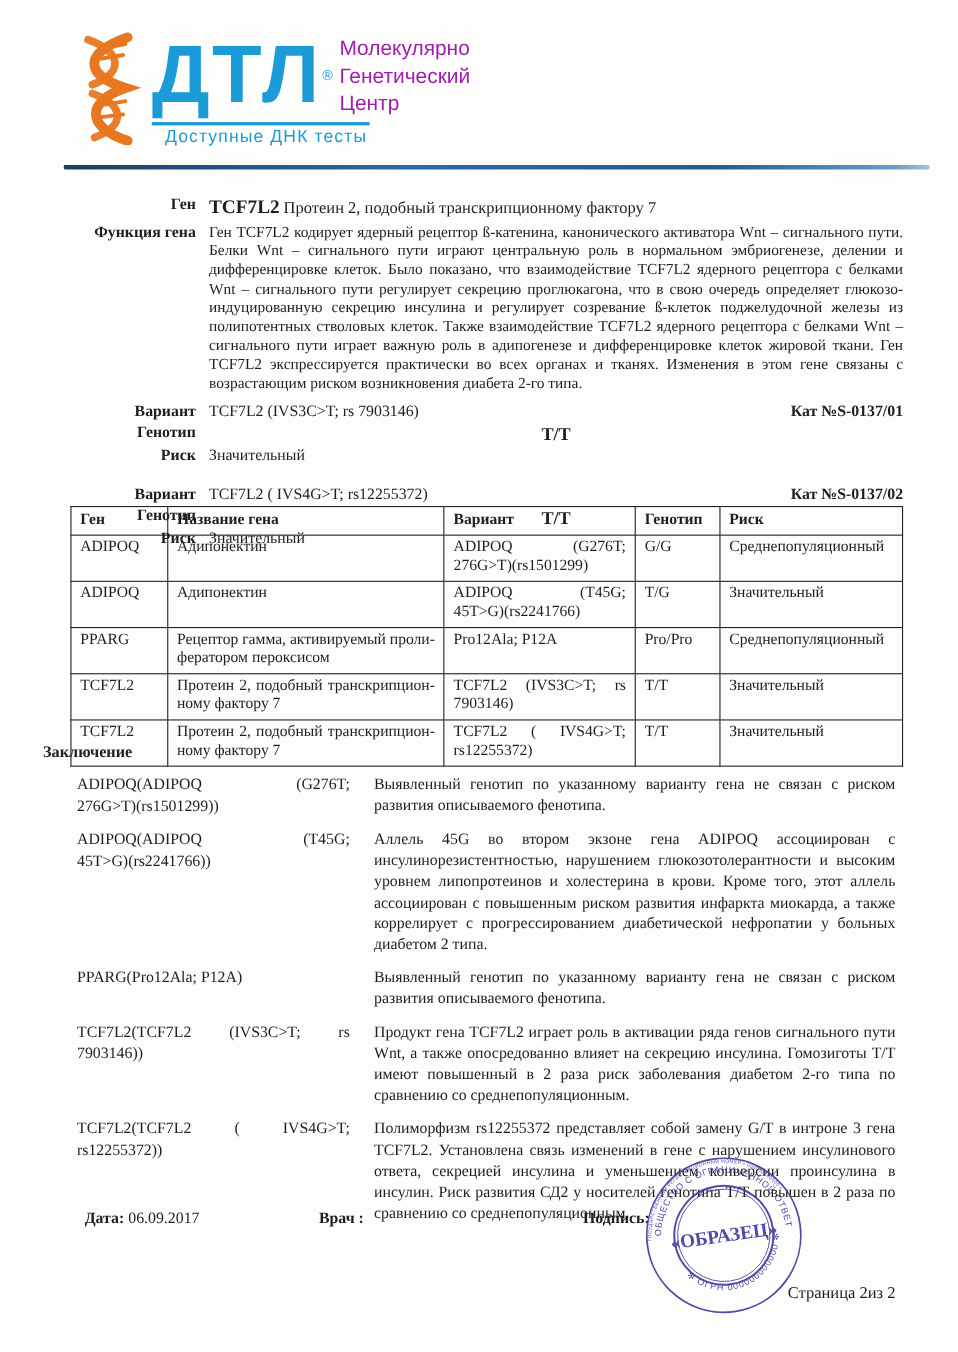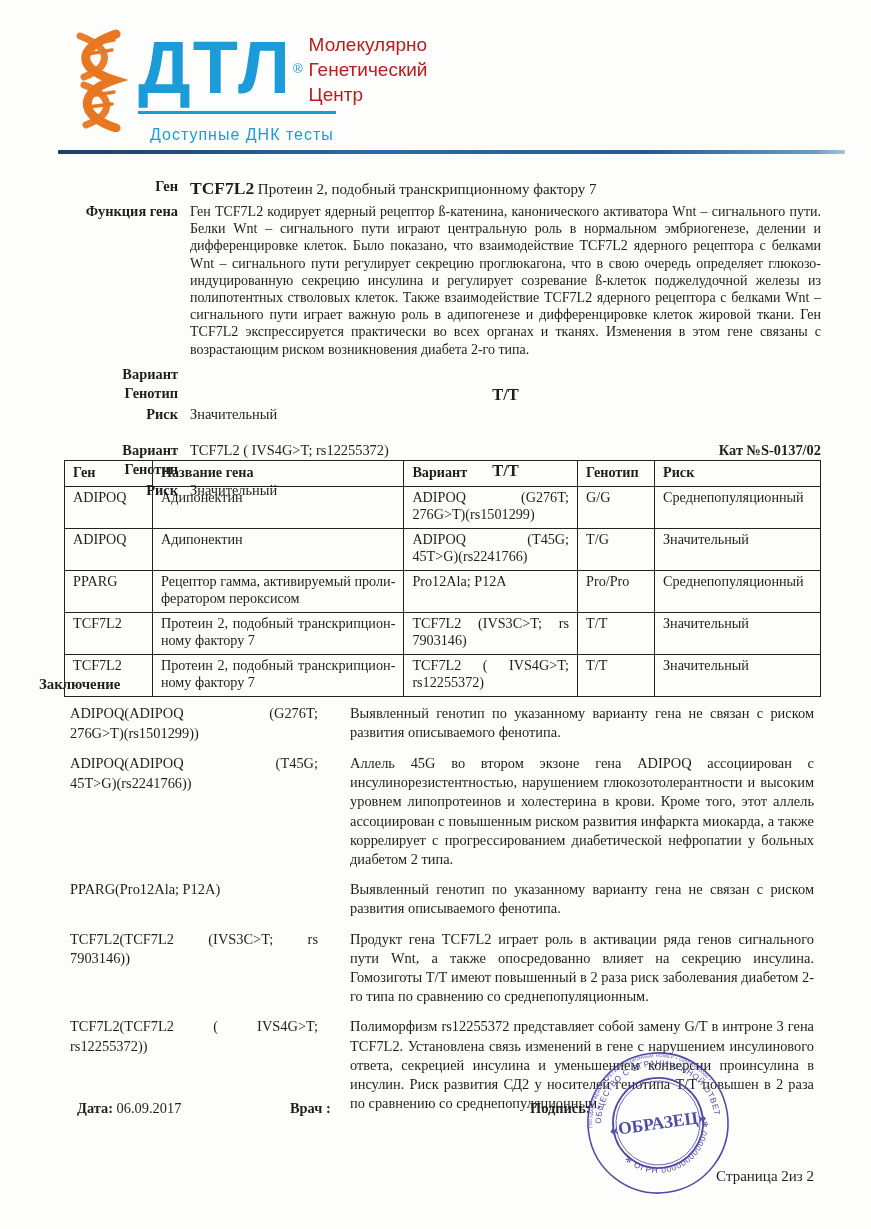--- a/index.html
+++ b/index.html
@@ -13,27 +13,27 @@
   .logo-row { position:absolute; top:28px; left:62px; display:flex; align-items:flex-start; }
   .dna { width:72px; height:104px; margin-right:4px; }
   .brand-block { display:flex; flex-direction:column; }
   .brand-top { display:flex; align-items:center; }
   .brand {
     font-family:"Liberation Sans","DejaVu Sans",sans-serif; font-weight:bold;
     font-size:74px; line-height:76px; letter-spacing:2px; color:#1b9cd8;
   }
   .reg { font-family:"Liberation Sans",sans-serif; font-size:13px; color:#1b9cd8; margin:2px 2px 0 1px; }
   .taglines {
-    font-family:"Liberation Sans","DejaVu Sans",sans-serif; color:#b91c1c;
+    font-family:"Liberation Sans","DejaVu Sans",sans-serif; color:#a21caf;
     font-size:19px; line-height:25px; margin:4px 0 0 4px;
   }
   .brand-underline { width:198px; height:3px; background:#1b9cd8; margin-top:4px; }
   .logo-subtitle {
     font-family:"Liberation Sans","DejaVu Sans",sans-serif; color:#1b9cd8;
-    font-size:16px; margin-top:12px; letter-spacing:1px; padding-left:12px;
+    font-size:16px; margin-top:2px; letter-spacing:1px; padding-left:12px;
   }
   
   .rule {
     position:absolute; top:150px; left:58px; width:787px; height:4px;
     background:linear-gradient(90deg,#1d3f60 0%,#2d6aa3 40%,#235a8f 75%,#6d9cc3 96%,#a8c3d8 100%);
     border-radius:1px;
   }
   
   .info { position:absolute; top:178px; left:60px; width:761px; }
   .irow { display:grid; grid-template-columns:118px 1fr; column-gap:12px; }
@@ -56,21 +56,21 @@
   .gtable th, .gtable td {
     border:1.4px solid #222; padding:2px 8px 4px 8px; vertical-align:top; text-align:left;
     line-height:17.5px;
   }
   .gtable th { font-weight:bold; padding-top:3px; }
   .gtable td { height:36px;margin-left:20px; }
   .jl { text-align:justify; text-align-last:justify; }
   
   .concl-head { position:absolute; top:676px; left:39px; font-weight:bold; font-size:14.8px; }
   .concl { position:absolute; top:704px; left:70px; width:744px; }
-  .c-item { display:grid; grid-template-columns:248px 1fr; column-gap:32px; margin-bottom:11px; }
+  .c-item { display:grid; grid-template-columns:248px 1fr; column-gap:22px; margin-bottom:11px; }
   .c-label { font-size:14.4px; line-height:19.5px; align-self:start; }
   .c-text { text-align:justify; line-height:19.2px; font-size:14.4px; }
   
   .footer { position:absolute; top:1100px; left:60px; width:560px; height:22px; }
   .f-date { position:absolute; left:17px; }
   .f-doctor { position:absolute; left:230px; }
   .f-sign { position:absolute; left:470px; }
   .b { font-weight:bold; }
   
   .stamp { position:absolute; top:1048px; left:583px; width:150px; height:150px; transform:rotate(-8deg); opacity:.92; }
@@ -119,20 +119,24 @@
       </div>
     </div>
     <div class="irow">
       <div class="lbl">Функция гена</div>
       <div class="func-text">Ген TCF7L2 кодирует ядерный рецептор ß-катенина, канонического активатора Wnt – сигнального пути. Белки Wnt – сигнального пути играют центральную роль в нормальном эмбриогенезе, делении и дифференцировке клеток. Было показано, что взаимодействие TCF7L2 ядерного рецептора с белками Wnt – сигнального пути регулирует секрецию проглюкагона, что в свою очередь определяет глюкозо-индуцированную секрецию инсулина и регулирует созревание ß-клеток поджелудочной железы из полипотентных стволовых клеток. Также взаимодействие TCF7L2 ядерного рецептора с белками Wnt – сигнального пути играет важную роль в адипогенезе и дифференцировке клеток жировой ткани. Ген TCF7L2 экспрессируется практически во всех органах и тканях. Изменения в этом гене связаны с возрастающим риском возникновения диабета 2-го типа.</div>
     </div>
 
     <div class="variant-block">
       <div class="irow vrow">
         <div class="lbl">Вариант</div>
+        <div class="vflex">
+          <span>TCF7L2 (IVS3C&gt;T; rs 7903146)</span>
+          <span class="cat">Кат №S-0137/01</span>
+        </div>
       </div>
       <div class="irow vrow">
         <div class="lbl">Генотип</div>
         <div class="genotype-val">Т/Т</div>
       </div>
       <div class="irow vrow">
         <div class="lbl">Риск</div>
         <div>Значительный</div>
       </div>
     </div>

